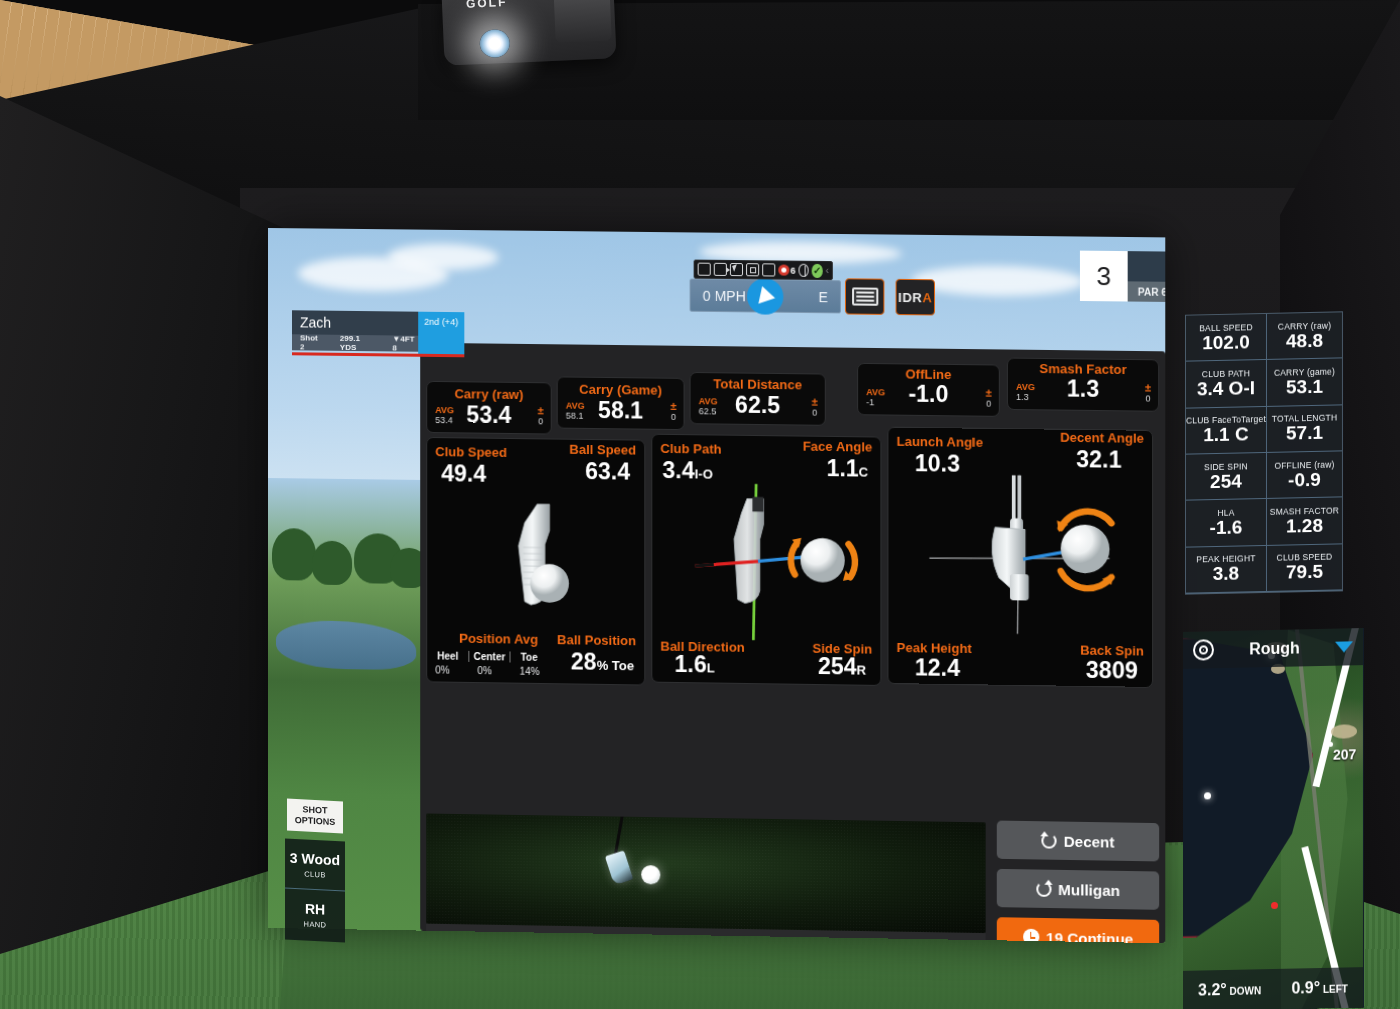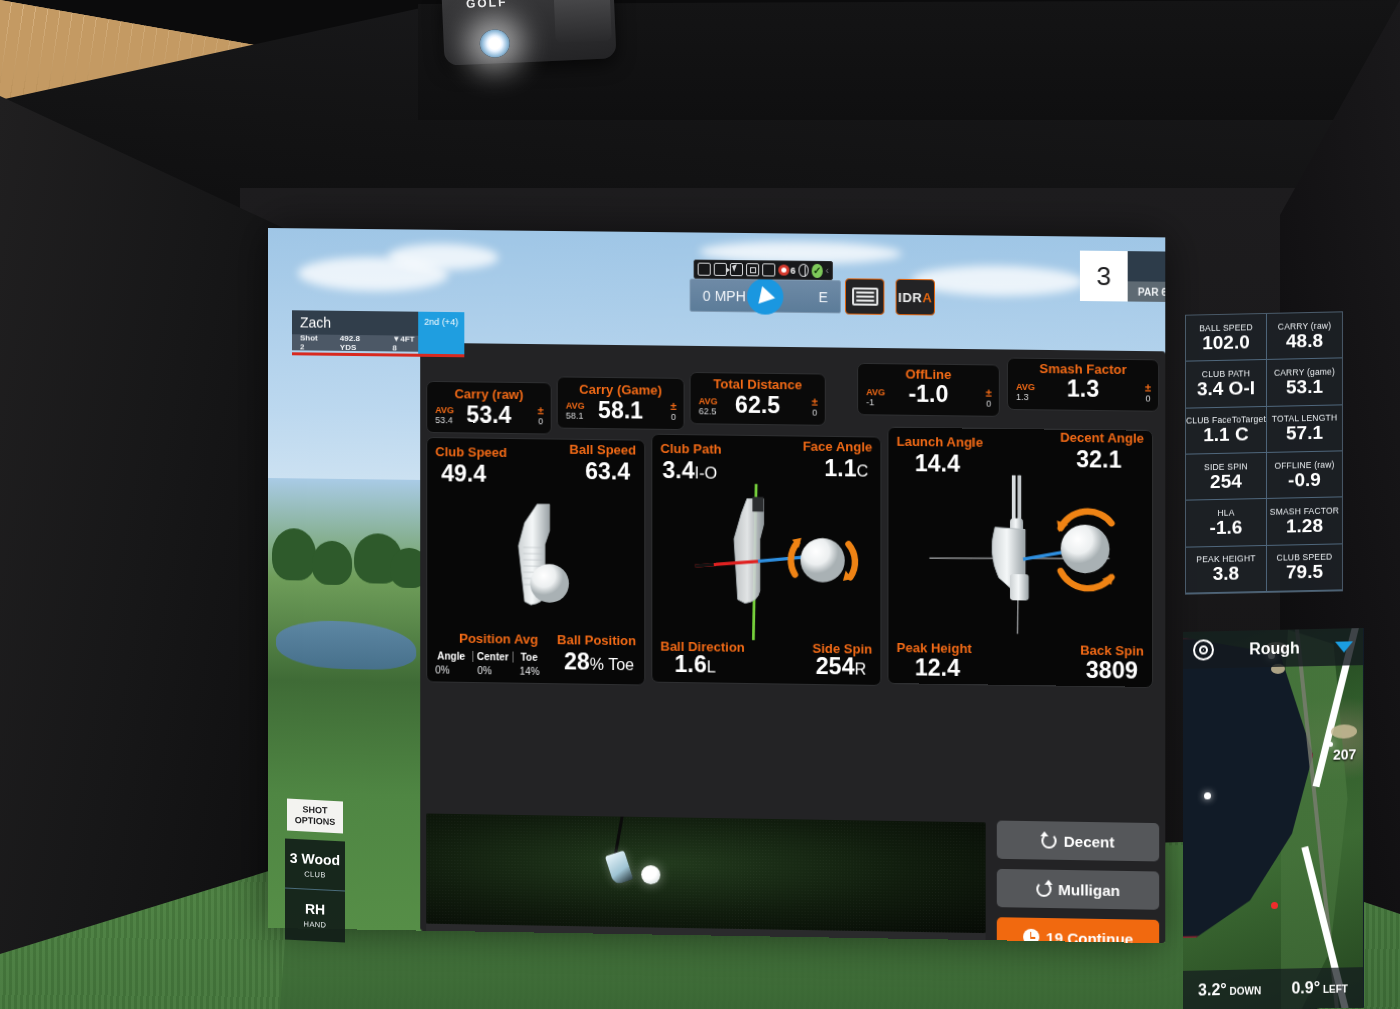--- a/index.html
+++ b/index.html
@@ -197,21 +197,21 @@
   .avg-blk .a { color:#f26a16; font-size:9px; font-weight:bold; }
   .avg-blk .b { color:#d7d8da; font-size:9px; }
   .pm-blk { position:absolute; right:7px; bottom:7px; text-align:center; line-height:1.05; }
   .pm-blk .a { color:#f26a16; font-size:11px; font-weight:bold; }
   .pm-blk .b { color:#d7d8da; font-size:9px; }
 
   
   .bigpanel { position:absolute; background:#070707; border:1px solid #2e2f31; border-radius:7px; }
   .bp-lbl { position:absolute; color:#f26a16; font-size:13px; font-weight:bold; }
   .bp-val { position:absolute; color:#fff; font-size:23px; font-weight:bold; }
-  .bp-val small { font-size:16px; font-weight:normal; }
+  .bp-val small { font-size:13px; font-weight:bold; }
 
   
   .video-box { position:absolute; left:6px; top:470px; width:555px; height:110px;
     background:#0d140c; border-radius:2px; overflow:hidden; }
   .video-scene { position:absolute; inset:0;
     background:radial-gradient(ellipse at 42% 42%, #223a1d 0%, #101c0d 55%, #060a05 100%); }
   .v-noise { position:absolute; inset:0; opacity:.35;
     background-image:radial-gradient(rgba(255,255,255,.10) .5px, transparent .6px);
     background-size:3px 3px; }
   .v-shaft { position:absolute; left:190px; top:-2px; width:3px; height:44px;
@@ -395,21 +395,21 @@
       </div>
     </div>
 
     <div class="player-banner">
       <div class="pb-top">
         <span class="pb-name">Zach</span>
       </div>
       <div class="pb-pos">2nd (+4)</div>
       <div class="pb-bot">
         <span>Shot 2</span>
-        <span>492.8 YDS</span>
+        <span>299.1 YDS</span>
         <span>▼4FT 8</span>
       </div>
       <div class="pb-red"></div>
     </div>
 
     <div class="ui-panel">
 
       <div class="tiles-top">
 
         <div class="tile" style="left:0;top:14px;width:125px;height:52px">
@@ -505,21 +505,21 @@
               <line x1="90" y1="86" x2="116" y2="86"></line>
             <line x1="90" y1="94" x2="116" y2="94"></line>
               <line x1="90" y1="102" x2="116" y2="102"></line>
             <line x1="91" y1="110" x2="116" y2="110"></line>
           </g>
           <circle cx="124" cy="108" r="25" fill="url(#ballG)"></circle>
         </svg>
 
         <div class="bp-lbl" style="left:32px;bottom:36px">Position Avg</div>
         <div style="position:absolute;left:10px;bottom:20px;width:100px;display:flex;justify-content:space-between;color:#fff;font-size:10px;font-weight:bold">
-          <span>Angle</span>
+          <span>Heel</span>
           <span style="border-left:1px solid #777;border-right:1px solid #777;padding:0 4px">Center</span>
           <span>Toe</span>
         </div>
         <div style="position:absolute;left:8px;bottom:6px;width:104px;display:flex;justify-content:space-between;color:#e7e8ea;font-size:10px">
           <span>0%</span>
           <span>0%</span>
           <span>14%</span>
         </div>
         <div class="bp-lbl" style="right:8px;bottom:36px">Ball Position</div>
         <div class="bp-val" style="right:10px;bottom:8px">
@@ -556,21 +556,21 @@
           <span>1.6</span><small>L</small>
         </div>
         <div class="bp-lbl" style="right:8px;bottom:28px">Side Spin</div>
         <div class="bp-val" style="right:14px;bottom:4px">
           <span>254</span><small>R</small>
         </div>
       </div>
 
       <div class="bigpanel" style="left:464px;top:78px;width:262px;height:256px">
         <div class="bp-lbl" style="left:8px;top:6px">Launch Angle</div>
-        <div class="bp-val" style="left:26px;top:22px">14.4</div>
+        <div class="bp-val" style="left:26px;top:22px">10.3</div>
         <div class="bp-lbl" style="right:8px;top:0px">Decent Angle</div>
         <div class="bp-val" style="right:30px;top:16px">32.1</div>
 
         <svg viewBox="0 0 260 175" style="position:absolute;left:8px;top:44px;width:250px;height:162px">
           <line x1="126" y1="2" x2="124" y2="172" stroke="#8b8d8f" stroke-width="1.6"></line>
           <line x1="30" y1="92" x2="222" y2="90" stroke="#8b8d8f" stroke-width="1.6"></line>
           <rect x="118" y="2" width="4" height="54" fill="#d9dde0"></rect>
           <rect x="124" y="2" width="4" height="54" fill="#c3c8cb"></rect>
           <rect x="116" y="48" width="14" height="62" rx="4" fill="url(#ironG)"></rect>
           <path d="M100 58 Q92 86 104 112 L122 128 L132 128 L132 60 Z" fill="url(#ironG)" stroke="#b2babd" stroke-width="1"></path>

